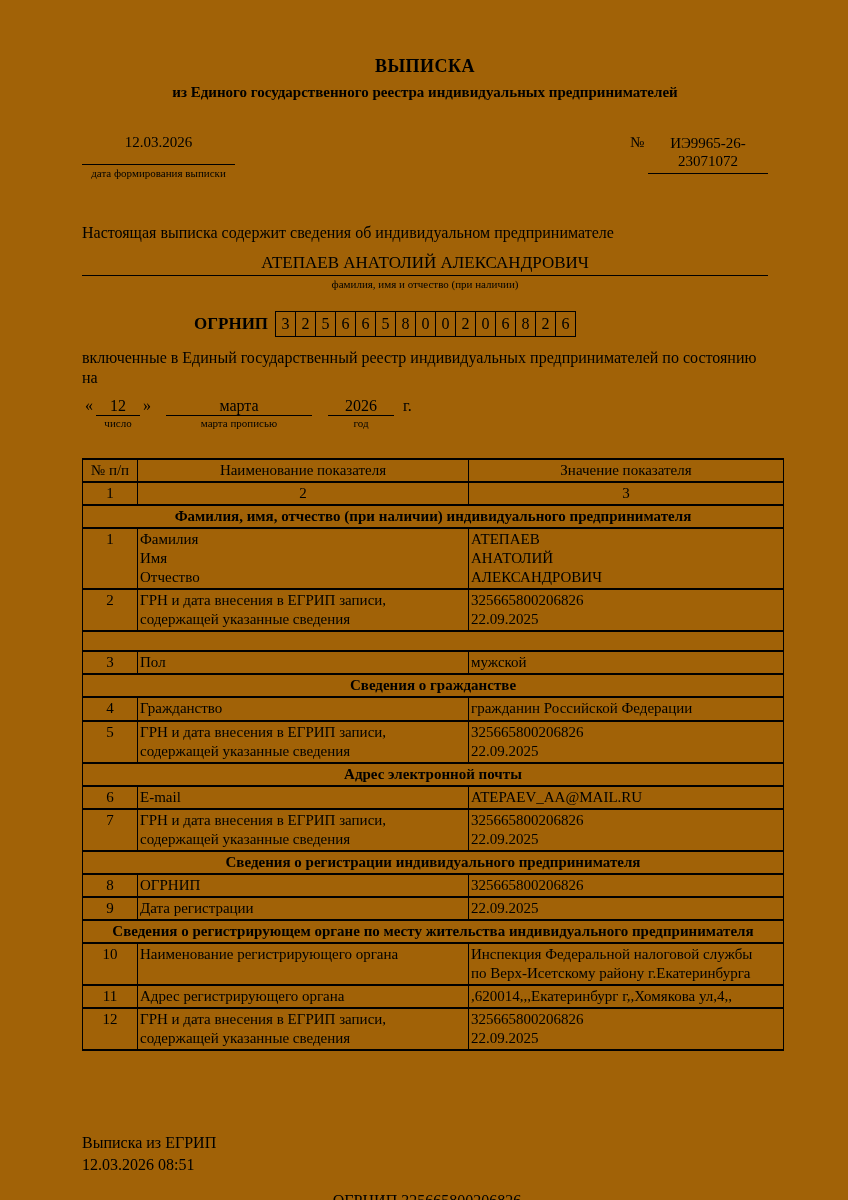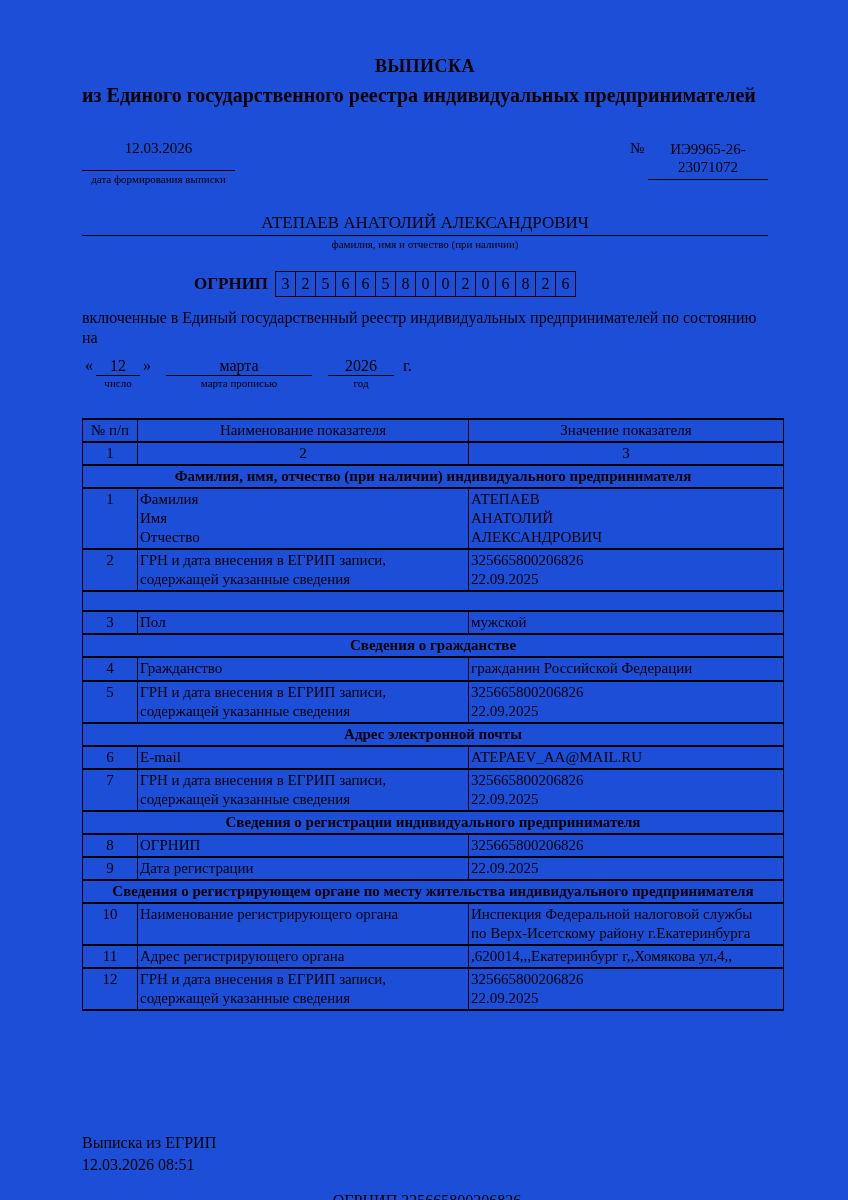--- a/index.html
+++ b/index.html
@@ -1,23 +1,23 @@
 <!DOCTYPE html>
 <html><head>
 <meta charset="utf-8">
 <style>
   html,body{margin:0;padding:0;background:#e8e8e8;}
   .page{
-    position:relative;width:848px;height:1200px;background:#1d4ed8;
+    position:relative;width:848px;height:1200px;background:#a16207;
     font-family:"Liberation Serif","DejaVu Serif",serif;color:#000;overflow:hidden;
     margin:0 auto;
   }
   .content{position:absolute;left:82px;top:0;width:686px;}
   .doc-title{margin-top:56px;text-align:center;font-size:18px;font-weight:bold;letter-spacing:.5px;}
-  .doc-subtitle{margin-top:7px;text-align:left;font-size:20px;font-weight:bold;}
+  .doc-subtitle{margin-top:7px;text-align:center;font-size:15px;font-weight:bold;}
 
   .issue-row{position:relative;height:62px;margin-top:33px;}
   .date-block{position:absolute;left:0;top:0;width:153px;}
   .date-value{text-align:center;font-size:15px;padding-bottom:13px;border-bottom:1px solid #000;}
   .date-caption{font-size:11px;text-align:center;margin-top:2px;}
   .num-sign{position:absolute;left:548px;top:0;font-size:15px;}
   .num-block{position:absolute;left:566px;top:0;width:120px;}
   .num-lines{text-align:center;font-size:15px;line-height:1.2;padding-bottom:3px;border-bottom:1px solid #000;}
 
   .intro-text{margin-top:28px;font-size:16px;}
@@ -78,20 +78,21 @@
       </div>
       <div class="num-sign">№</div>
       <div class="num-block">
         <div class="num-lines">
           <div>ИЭ9965-26-</div>
           <div>23071072</div>
         </div>
       </div>
     </div>
 
+    <div class="intro-text">Настоящая выписка содержит сведения об индивидуальном предпринимателе</div>
     <div class="name-line">АТЕПАЕВ АНАТОЛИЙ АЛЕКСАНДРОВИЧ</div>
     <div class="name-caption">фамилия, имя и отчество (при наличии)</div>
 
     <div class="ogrnip-row">
       <div class="ogrnip-label">ОГРНИП</div>
       <div class="ogrnip-boxes">
           <div class="ogrnip-cell">3</div>
           <div class="ogrnip-cell">2</div>
           <div class="ogrnip-cell">5</div>
           <div class="ogrnip-cell">6</div>

